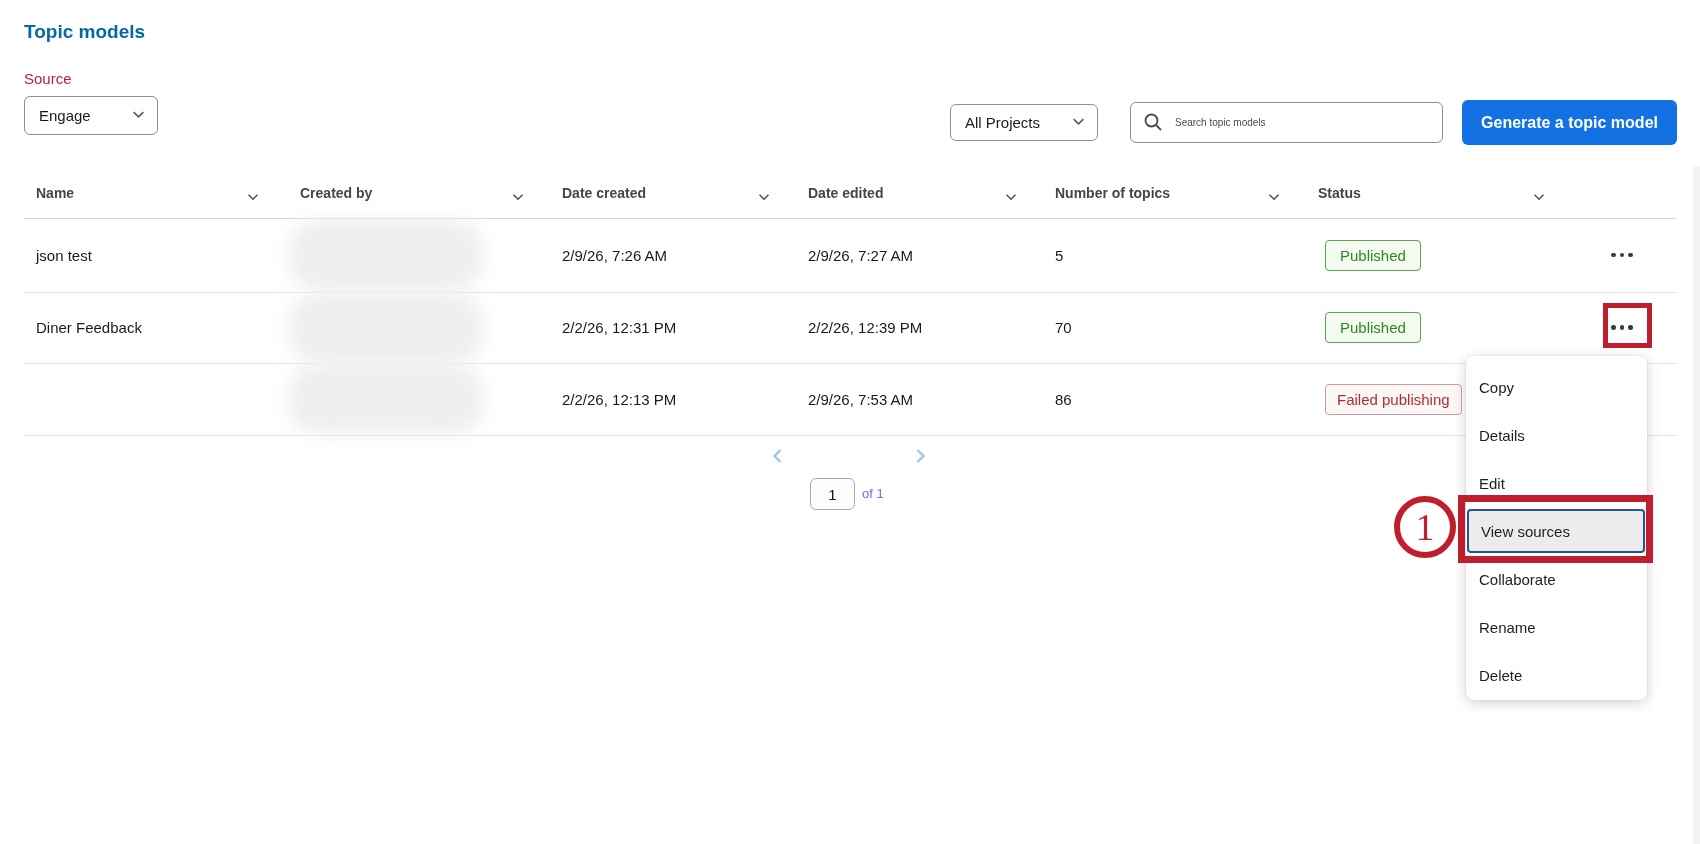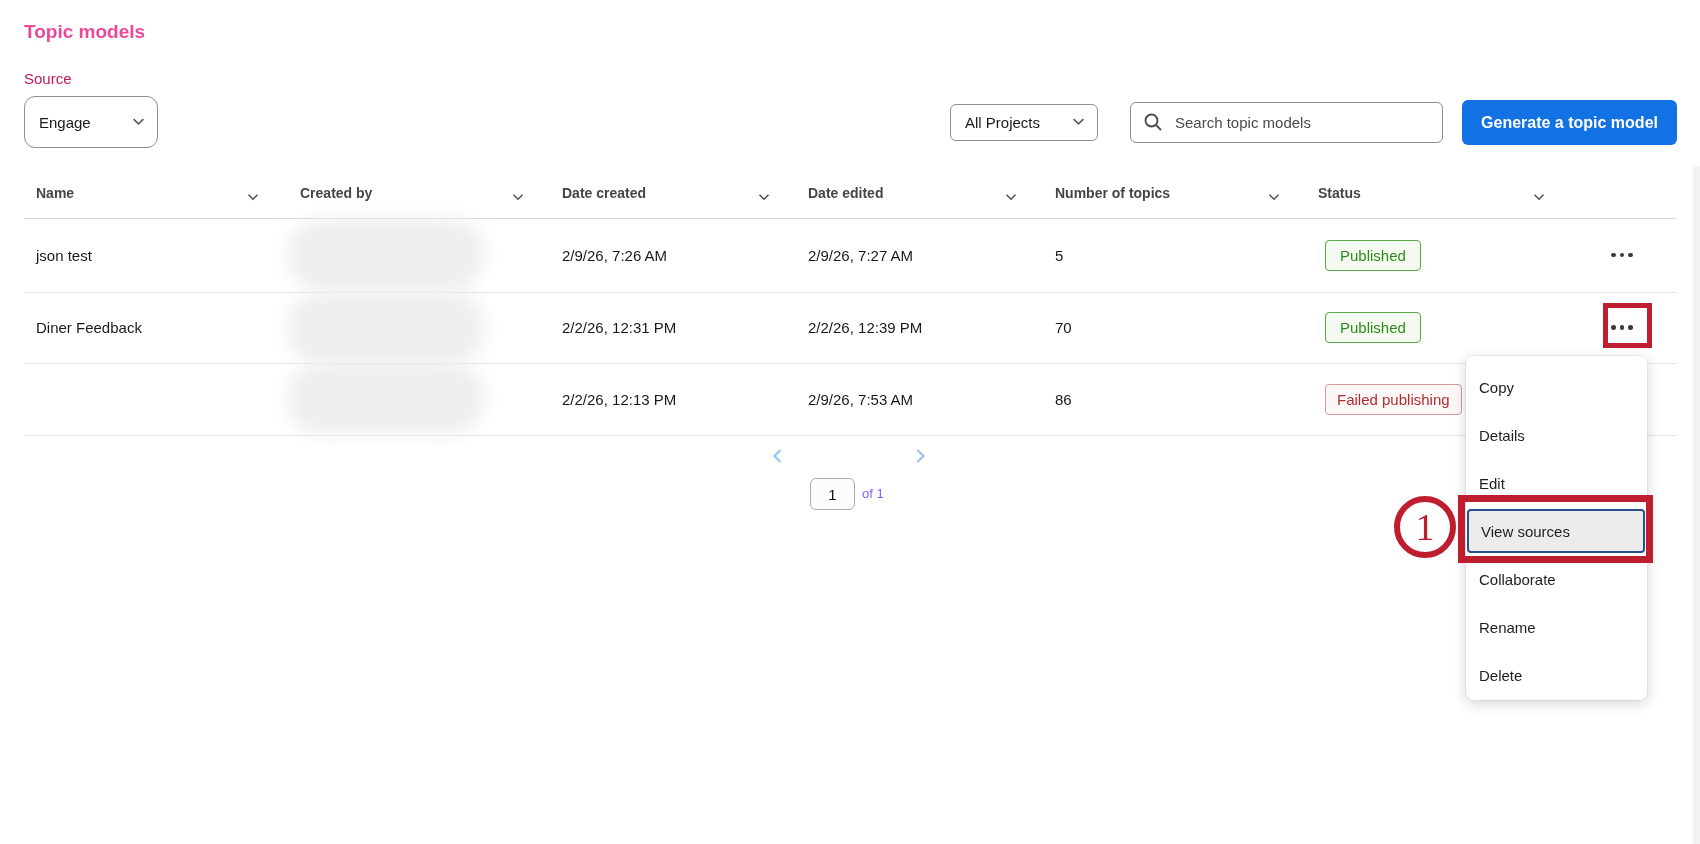--- a/index.html
+++ b/index.html
@@ -1,32 +1,32 @@
 <!DOCTYPE html>
 <html><head>
 <meta charset="utf-8">
 <style>
   * { margin:0; padding:0; box-sizing:border-box; }
   html,body { background:#fff; }
   body { font-family:"Liberation Sans", sans-serif; color:#1a1a1a; }
   .screen { position:relative; width:1700px; height:844px; background:#fff; overflow:hidden; }
 
-  .page-title { position:absolute; left:24px; top:21px; font-size:19px; font-weight:700; color:#ec4899; }
+  .page-title { position:absolute; left:24px; top:21px; font-size:19px; font-weight:700; color:#0369a1; }
   .src-label { position:absolute; left:24px; top:70px; font-size:15px; color:#be185d; }
 
   .select { position:absolute; background:#fff; border:1px solid #8f8f8f; border-radius:6px;
             display:flex; align-items:center; justify-content:space-between; padding:0 12px 0 14px;
             font-size:15px; color:#1a1a1a; cursor:pointer; }
-  .select-engage { left:24px; top:96px; width:134px; height:52px;border-radius:11px; }
+  .select-engage { left:24px; top:96px; width:134px; height:39px; }
   .select-projects { left:950px; top:104px; width:148px; height:37px; }
 
   .search-wrap { position:absolute; left:1130px; top:102px; width:313px; height:41px; }
   .search-wrap svg { position:absolute; left:13px; top:10px; }
   .search-input { width:100%; height:100%; border:1px solid #8f8f8f; border-radius:6px;
-                  padding:0 10px 0 44px; font-size:15px; font-family:"Liberation Sans",sans-serif; color:#1a1a1a; }
+                  padding:0 10px 0 44px; font-size:10px; font-family:"Liberation Sans",sans-serif; color:#1a1a1a; }
   .search-input::placeholder { color:#4b4b4b; opacity:1; }
 
   .btn-generate { position:absolute; left:1462px; top:100px; width:215px; height:45px;
                   border:none; border-radius:6px; background:#1271E3; color:#fff;
                   font-size:16px; font-weight:600; font-family:"Liberation Sans",sans-serif; cursor:pointer; }
 
   
   .hlabel { position:absolute; top:185px; font-size:14px; font-weight:700; color:#454545; }
   .hchev  { position:absolute; top:189px; }
 

